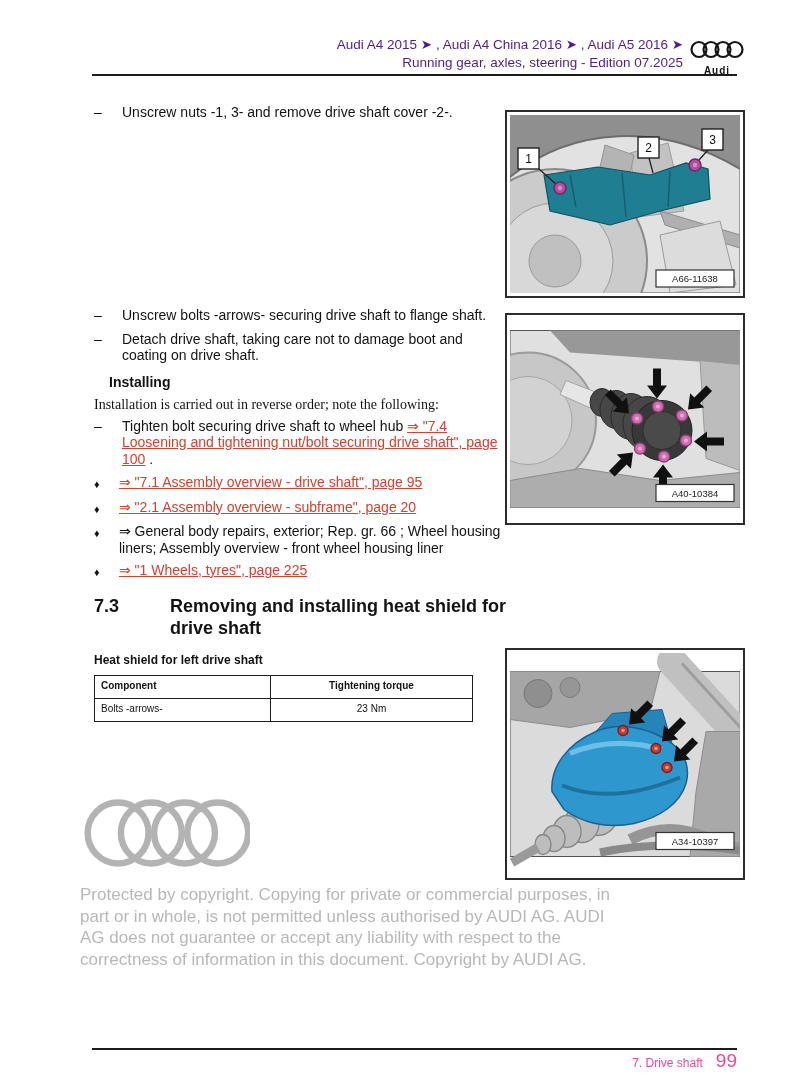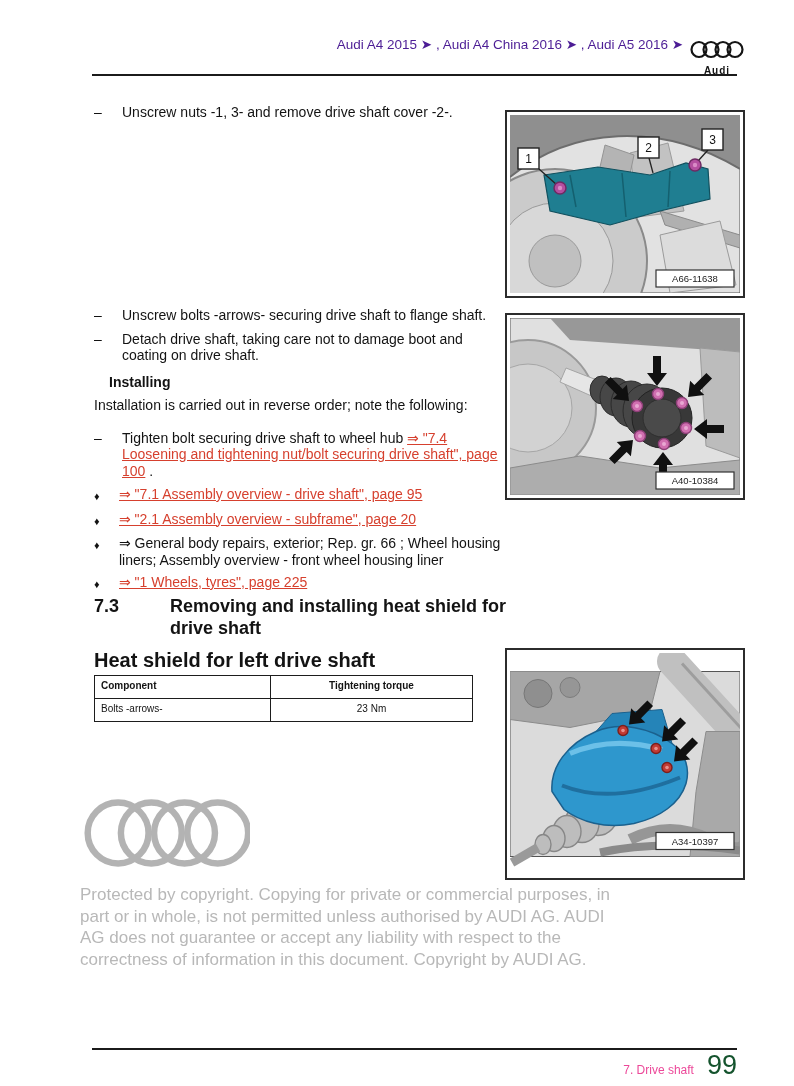--- a/index.html
+++ b/index.html
@@ -13,54 +13,55 @@
   .header-logo .wordmark{font-size:10px;font-weight:bold;letter-spacing:1px;margin-top:1px;color:#141414;}
   .header-rule{position:absolute;top:74px;left:92px;width:645px;height:2px;background:#1b1b1b;}
   
   .col{position:absolute;left:94px;width:414px;font-size:14px;line-height:16.5px;color:#131313;}
   #block-1{top:104px;}
   #block-2{top:307px;}
   #block-3{top:596px;}
   .dash-item{display:flex;margin-bottom:7px;}
   .dash-item .dash{width:28px;flex:none;}
   .bold-head{font-weight:bold;margin:10px 0 7px 0;padding-left:15px;}
-  .para{margin-bottom:16px;}
+  .para{margin-bottom:4px;font-family:Liberation Serif, serif;}
   .red-link{color:#d6402e;text-decoration:underline;cursor:pointer;}
   .diamond-item{display:flex;margin-bottom:6px;}
   .diamond-item .diamond{width:15px;flex:none;font-size:11px;padding-top:2px;color:#131313;}
   .diamond-item .txt{padding-left:10px;}
   .section-head{display:flex;font-size:18px;font-weight:bold;line-height:21.5px;margin:0 0 10px 0;}
   .section-head .num{width:76px;flex:none;}
-  .subhead{font-weight:bold;font-size:20px;margin:13px 0 6px 0;}
+  .subhead{font-weight:bold;font-size:12px;margin:13px 0 6px 0;}
   table.torque{border-collapse:collapse;width:378px;font-size:10px;table-layout:fixed;}
   table.torque th,table.torque td{border:1.6px solid #1d1d1d;padding:2px 6px;height:18px;}
   table.torque th{font-weight:bold;}
   .c-left{text-align:left;}
   .c-center{text-align:center;}
   col.comp{width:176px;} col.torq{width:202px;}
   
   .figure{position:absolute;left:505px;width:240px;background:#fff;border:2px solid #2c2c2c;padding:3px;box-sizing:border-box;}
   #fig-1{top:110px;height:188px;}
-  #fig-2{top:313px;height:187px;}
+  #fig-2{top:313px;height:212px;}
   #fig-3{top:648px;height:232px;}
   .figure svg{display:block;width:100%;height:100%;}
   
   .watermark-rings{position:absolute;left:84px;top:792px;}
   .copyright{position:absolute;left:80px;top:884px;width:548px;font-size:17px;line-height:21.5px;color:#b8b8b8;}
   
   .footer-rule{position:absolute;top:1048px;left:92px;width:645px;height:2px;background:#1b1b1b;}
   .footer{position:absolute;top:1050px;right:57px;display:flex;align-items:baseline;gap:13px;}
   .footer .chapter{font-size:12px;color:#ec4899;}
-  .footer .pageno{font-size:27px;color:#14532d;}
+  .footer .pageno{font-size:19px;color:#ec4899;}
 </style>
 </head>
 <body>
 
 <div class="header-text">
   <div>Audi A4 2015 ➤ , Audi A4 China 2016 ➤ , Audi A5 2016 ➤</div>
+  <div>Running gear, axles, steering - Edition 07.2025</div>
 </div>
 <div class="header-logo">
   <svg width="54" height="21" viewBox="0 0 54 21">
     <g fill="none" stroke="#141414" stroke-width="2.2">
       <circle cx="9" cy="10.5" r="7.5"></circle>
         <circle cx="21" cy="10.5" r="7.5"></circle>
       <circle cx="33" cy="10.5" r="7.5"></circle>
         <circle cx="45" cy="10.5" r="7.5"></circle>
     </g>
   </svg>

